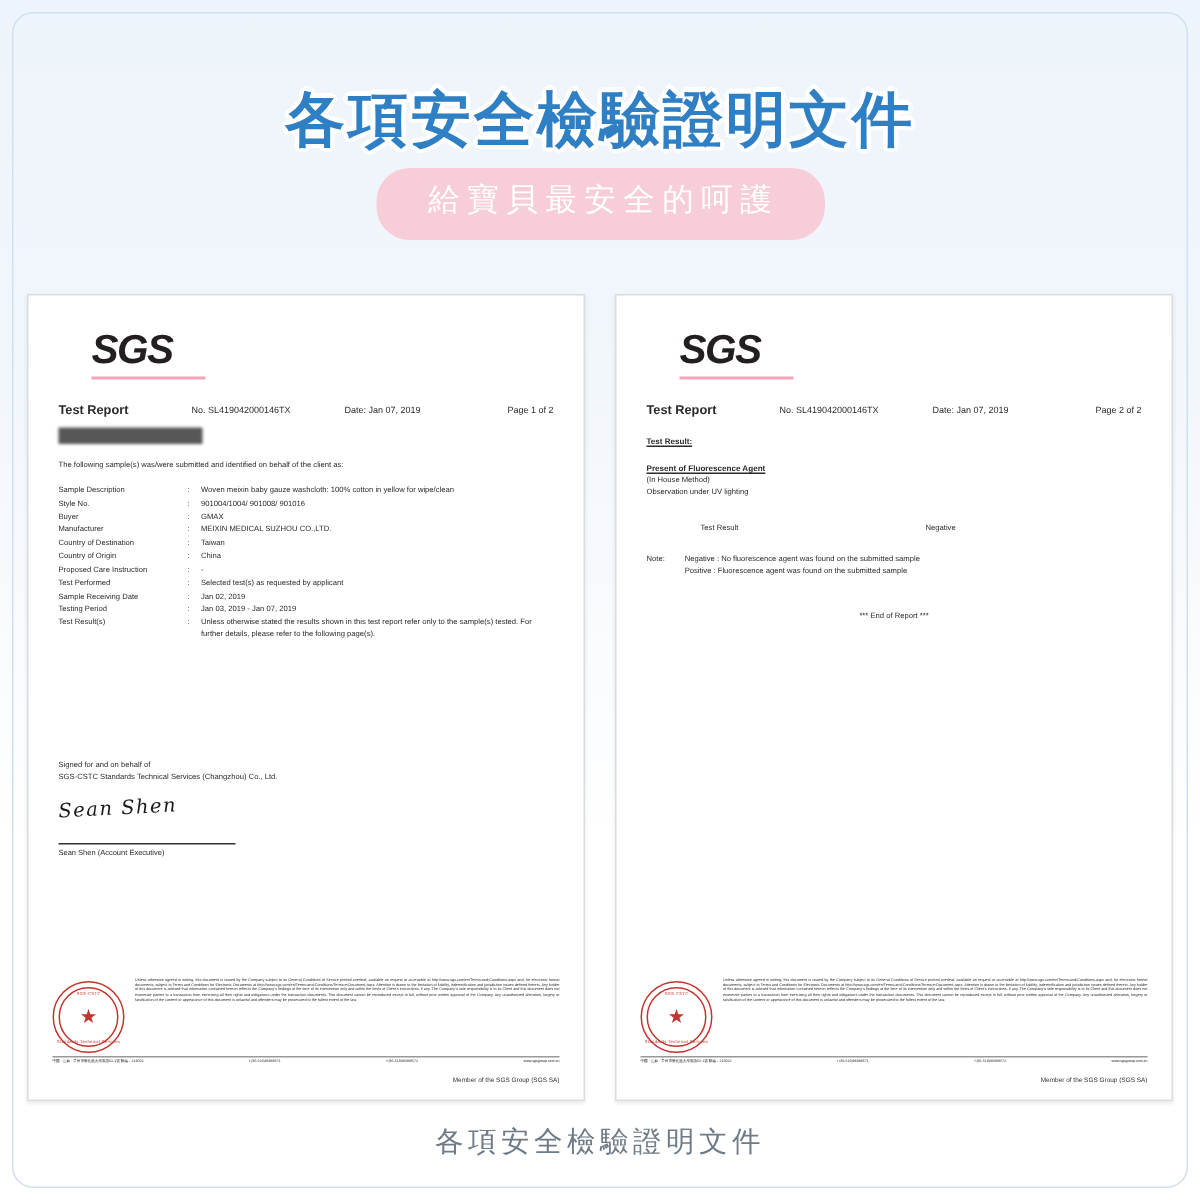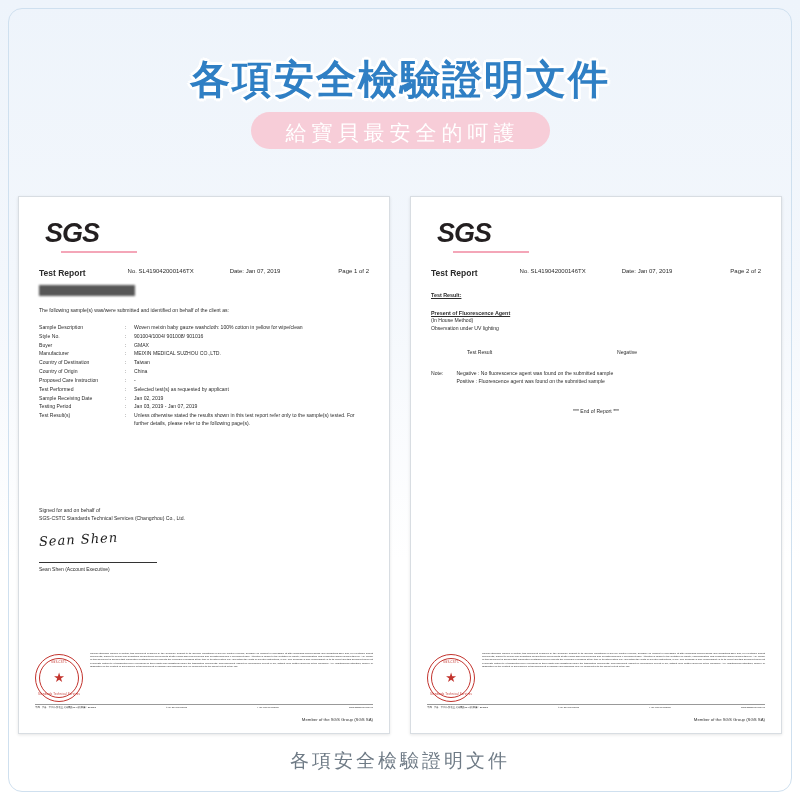--- a/index.html
+++ b/index.html
@@ -36,21 +36,21 @@
   }
   .subwrap{
     position:absolute;top:112px;left:0;width:800px;text-align:center;
   }
   .subtitle{
     display:inline-block;
     background:#f7cdd8;
     color:#ffffff;
     font-size:21px;
     letter-spacing:5px;
-    padding:7px 30px 2px 35px;
+    padding:7px 30px 13px 35px;
     border-radius:22px;
   }
   .docs{
     position:absolute;
     top:196px;left:18px;
     width:764px;height:538px;
     display:flex;
     justify-content:space-between;
   }
   .doc{
@@ -67,30 +67,30 @@
   }
   .doc-inner{position:absolute;inset:0;padding:16px 20px 0 20px;}
   .sgs-logo{
     font-size:27px;
     font-weight:bold;
     font-style:italic;
     letter-spacing:-1px;
     color:#231f20;
     font-family:"Liberation Sans", sans-serif;
     display:inline-block;
-    margin-left:6px;
+    margin-left:22px;
     position:relative;
   }
   .sgs-underline{
     display:block;
     width:76px;height:2px;background:#f4a6b8;
     margin-left:22px;margin-top:-3px;
   }
   .rowline{
-    display:flex;align-items:flex-start;
+    display:flex;align-items:flex-end;
     margin-top:14px;
     font-size:7.5px;
   }
   .rep-title{font-weight:bold;font-size:8.5px;}
   .rep-no{margin-left:42px;font-size:6px;}
   .rep-date{margin-left:36px;font-size:6px;}
   .rep-page{margin-left:auto;font-size:6px;}
   .blackbar{
     margin-top:6px;
     width:96px;height:11px;

